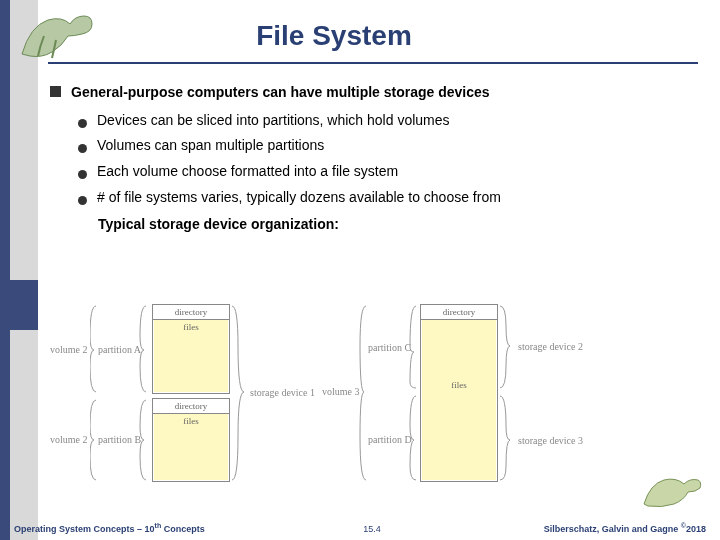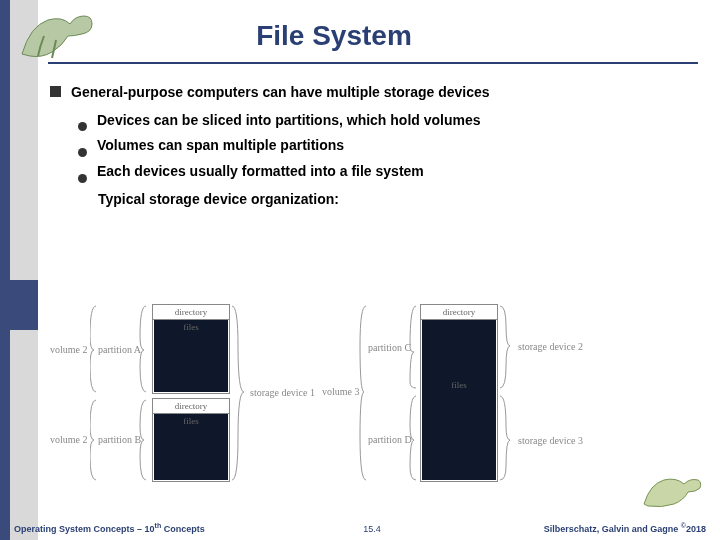--- a/index.html
+++ b/index.html
@@ -7,29 +7,29 @@
   .side-strip{position:absolute;left:0;top:0;width:38px;height:540px;background:#d9d9d9}
   .accent-strip{position:absolute;left:0;top:280px;width:38px;height:50px;background:#3a4a7a}
   .edge-strip{position:absolute;left:0;top:0;width:10px;height:540px;background:#3a4a7a}
   .dino-tl{position:absolute;left:12px;top:6px;width:90px;height:58px}
   .dino-br{position:absolute;right:14px;bottom:28px;width:66px;height:40px}
   .title{position:absolute;left:0;top:20px;width:668px;text-align:center;font-size:28px;font-weight:bold;color:#2a3f73}
   .title-rule{position:absolute;left:48px;top:62px;width:650px;height:0;border-top:2px solid #2a3f73}
   .content{position:absolute;left:50px;top:82px;width:640px;font-size:14px;color:#000;line-height:1.55}
   .b-top{display:flex;align-items:flex-start;margin-bottom:6px;font-weight:bold}
   .sq{width:11px;height:11px;background:#333;margin:4px 10px 0 0;flex:0 0 11px}
-  .b-sub{display:flex;align-items:flex-end;margin:4px 0 4px 28px;font-weight:bold}
+  .b-sub{display:flex;align-items:center;margin:4px 0 4px 28px;font-weight:normal}
   .cir{width:9px;height:9px;border-radius:50%;background:#333;margin:5px 10px 0 0;flex:0 0 9px}
   .caption{margin:6px 0 0 48px;font-weight:bold}
   .diagram{position:absolute;left:90px;top:296px;width:560px;height:190px;font-size:10px;color:#777;font-family:'Times New Roman',serif}
   .diagram svg{position:absolute;left:0;top:0}
   .partbox{position:absolute;border:1px solid #888;background:#fff}
   .dirlab{height:14px;border-bottom:1px solid #888;text-align:center;font-size:9px;line-height:14px;color:#666;font-family:'Times New Roman',serif}
   .fileslab{text-align:center;font-size:9px;color:#666;padding-top:2px;font-family:'Times New Roman',serif}
-  .fill{position:absolute;background:#0f172a}
+  .fill{position:absolute;background:#fef9c3}
   .lab{position:absolute;color:#888}
   .footer{position:absolute;left:0;bottom:0;width:720px;height:22px}
   .foot-l{position:absolute;left:14px;bottom:6px;font-size:9px;color:#2a3f73;font-weight:bold}
   .foot-l sup{font-size:7px}
   .foot-c{position:absolute;left:12px;bottom:6px;width:720px;text-align:center;font-size:9px;color:#2a3f73}
   .foot-r{position:absolute;right:14px;bottom:6px;font-size:9px;color:#2a3f73;font-weight:bold}
   .foot-r sup{font-size:7px}
 </style>
 </head>
 <body>
@@ -55,21 +55,25 @@
   <div class="b-sub">
     <div class="cir"></div>
     <div>Devices can be sliced into partitions, which hold volumes</div>
   </div>
   <div class="b-sub">
     <div class="cir"></div>
     <div>Volumes can span multiple partitions</div>
   </div>
   <div class="b-sub">
     <div class="cir"></div>
-    <div>Each devices usually formatted into a file system</div>
+    <div>Each volume choose formatted into a file system</div>
+  </div>
+  <div class="b-sub">
+    <div class="cir"></div>
+    <div># of file systems varies, typically dozens available to choose from</div>
   </div>
   <div class="caption">Typical storage device organization:</div>
 </div>
 
 <div class="diagram">
 
   <svg width="560" height="190">
     <path d="M6 10 Q0 10 0 40 Q0 54 4 54 Q0 54 0 70 Q0 96 6 96" stroke="#999" fill="none"></path>
     <path d="M6 104 Q0 104 0 130 Q0 144 4 144 Q0 144 0 160 Q0 184 6 184" stroke="#999" fill="none"></path>
     <path d="M56 10 Q50 10 50 40 Q50 54 54 54 Q50 54 50 70 Q50 96 56 96" stroke="#999" fill="none"></path>

